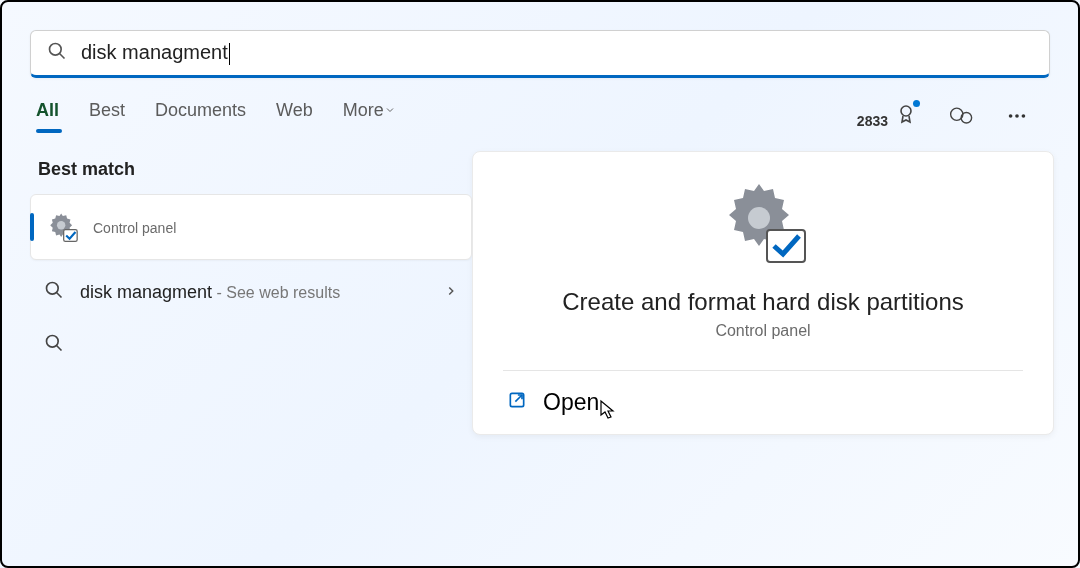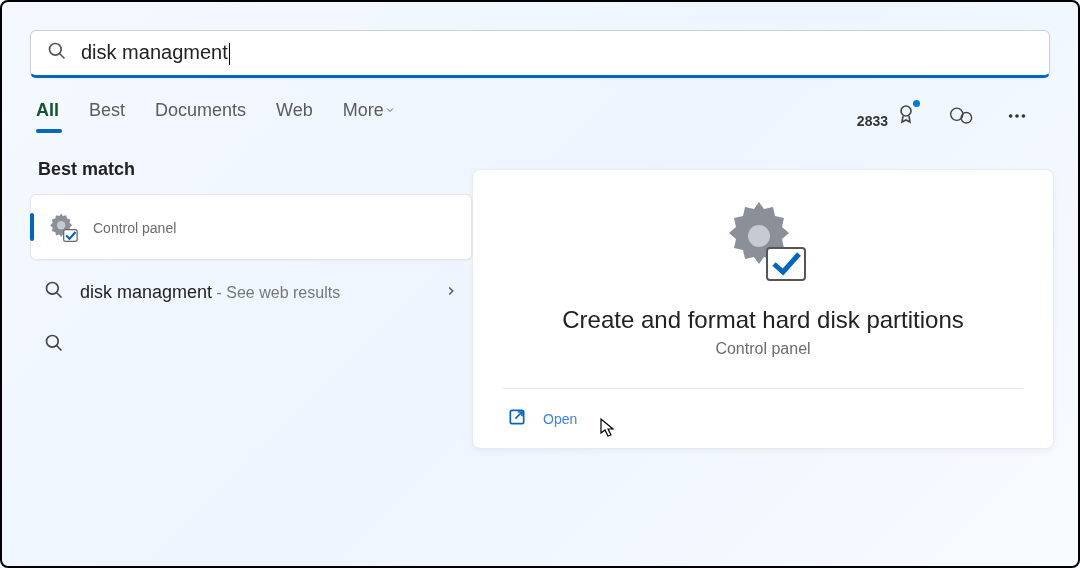--- a/index.html
+++ b/index.html
@@ -123,21 +123,20 @@
     .right {
       flex:1;
       background:#fff;
       border:1px solid #eaeaea;
       border-radius:8px;
       box-shadow: 0 2px 6px rgba(0,0,0,0.05);
       padding: 24px 30px 0 30px;
       display:flex;
       flex-direction:column;
       align-items:center;
-      margin-top:18px;
     }
     .right-icon { margin-top:4px; }
     .right-title {
       font-size:24px;
       color:#222;
       margin-top:18px;
       text-align:center;
       font-weight:400;
     }
     .right-sub { font-size:16px; color:#6b6b6b; margin-top:6px;}
@@ -146,22 +145,22 @@
       height:1px;
       background:#e5e5e5;
       margin-top:30px;
     }
     .open-row {
       width:100%;
       display:flex;
       align-items:center;
       gap:16px;
       padding:18px 4px;
-      font-size:14px;
-      color:#3b82f6;
+      font-size:23px;
+      color:#000000;
       cursor:pointer;
       position:relative;
     }
     .cursor {
       position:absolute;
       left:96px;
       top:28px;
     }
   </style>
 </head>

